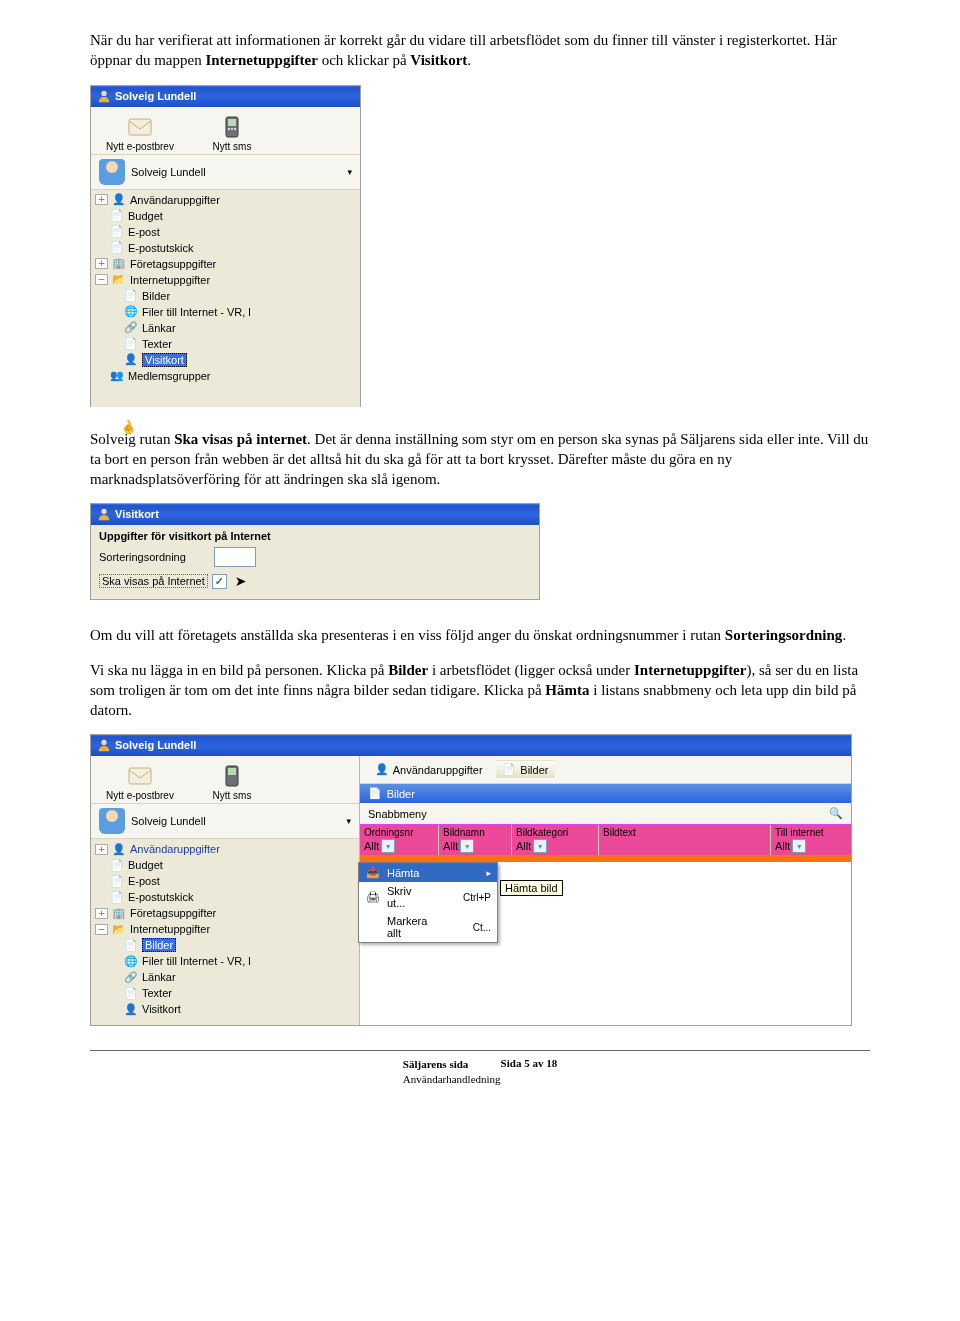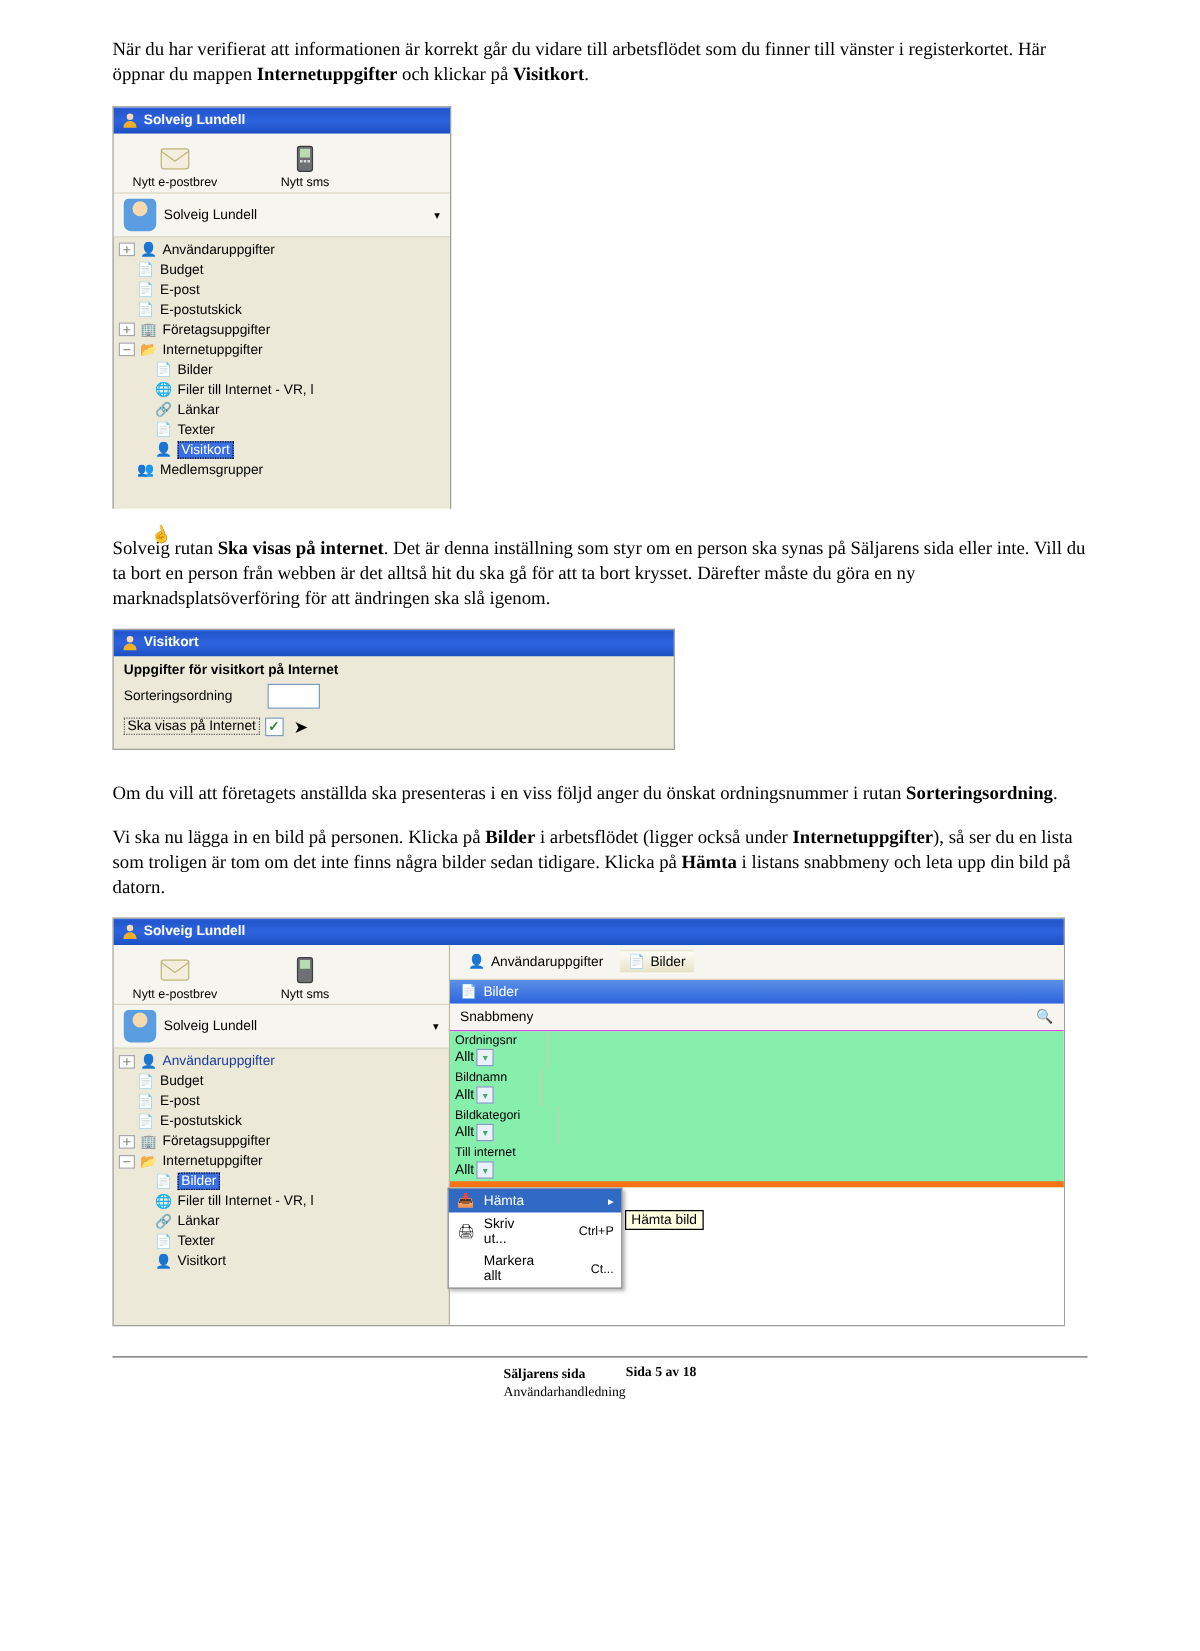--- a/index.html
+++ b/index.html
@@ -32,21 +32,21 @@
     align-items: center;
     gap: 4px;
   }
   .xp-titlebar .icon { width: 14px; height: 14px; display:inline-flex; align-items:center; justify-content:center; }
 
   
   .sc1 { width: 269px; border-bottom: none; margin-bottom: 22px; }
   .sc1-toolbar {
     background: #f6f5ef;
     display: flex;
-    gap: 34px;
+    gap: 22px;
     padding: 8px 14px 2px 14px;
     border-bottom: 1px solid #d8d4c0;
   }
   .sc1-tool { text-align: center; width: 70px; }
   .sc1-tool .ico { height: 24px; display:flex; align-items:center; justify-content:center; font-size:20px; }
   .sc1-tool .lbl { font-size: 10px; margin-top:2px; }
   .sc1-userhead {
     display:flex; align-items:center; padding:4px 8px; gap:6px;
     background:#f6f5ef; border-bottom:1px solid #d8d4c0;
   }
@@ -82,21 +82,21 @@
   .sc3 .rightcol { flex:1; background:#fff; }
   .sc3 .breadcrumb { display:flex; align-items:center; gap:6px; padding:4px 8px; background:#f6f5ef; border-bottom:1px solid #d8d4c0; }
   .sc3 .breadcrumb .itm { display:flex; align-items:center; gap:4px; padding:2px 6px; border:1px solid transparent; }
   .sc3 .bc-button { border:1px solid #b0ad98; background:linear-gradient(#fefdf7,#e6e2c8); padding:1px 10px; }
   .sc3 .section-head {
     background: linear-gradient(to bottom, #5b90e6, #2d64de);
     color:#fff; padding:3px 8px; display:flex; align-items:center; gap:5px;
   }
   .sc3 .snabb-row { display:flex; align-items:center; padding:4px 8px; background:#f6f5ef; border-bottom:1px solid #d946ef; }
   .sc3 .snabb-row .label { flex:1; }
-  .sc3 .filter-row { display:flex; background:#86efac; border-bottom:5px solid #f97316;flex-direction:column; }
+  .sc3 .filter-row { display:flex; background:#ec4899; border-bottom:7px solid #f97316; }
   .sc3 .filter-col { padding:2px 4px; border-right:1px solid #d0ccb4; }
   .sc3 .filter-head { font-size:10px; }
   .sc3 .filter-sel { display:flex; align-items:center; gap:2px; margin-top:1px; }
   .sc3 .filter-sel .dd { border:1px solid #7f9db9; background:#eaf1fb; width:12px; height:12px; font-size:8px; display:inline-flex; align-items:center; justify-content:center; color:#4a6; }
   .sc3 .list-area { height:110px; background:#fff; position:relative; }
 
   .popup-menu {
     position:absolute; left:-2px; top:0;
     background:#fff; border:1px solid #808080;
     box-shadow:2px 2px 3px rgba(0,0,0,0.3);
@@ -396,20 +396,24 @@
               <span class="dd">▾</span>
             </div>
         </div>
         <div class="filter-col" style="width:78px">
           <div class="filter-head">Bildkategori</div>
           <div class="filter-sel">
               <span>Allt</span>
               <span class="dd">▾</span>
             </div>
         </div>
+        <div class="filter-col" style="flex:1">
+          <div class="filter-head">Bildtext</div>
+          <div class="filter-sel"></div>
+        </div>
         <div class="filter-col" style="width:72px;border-right:none">
           <div class="filter-head">Till internet</div>
           <div class="filter-sel">
               <span>Allt</span>
               <span class="dd">▾</span>
             </div>
         </div>
       </div>
       <div class="list-area">
         <div class="popup-menu">

